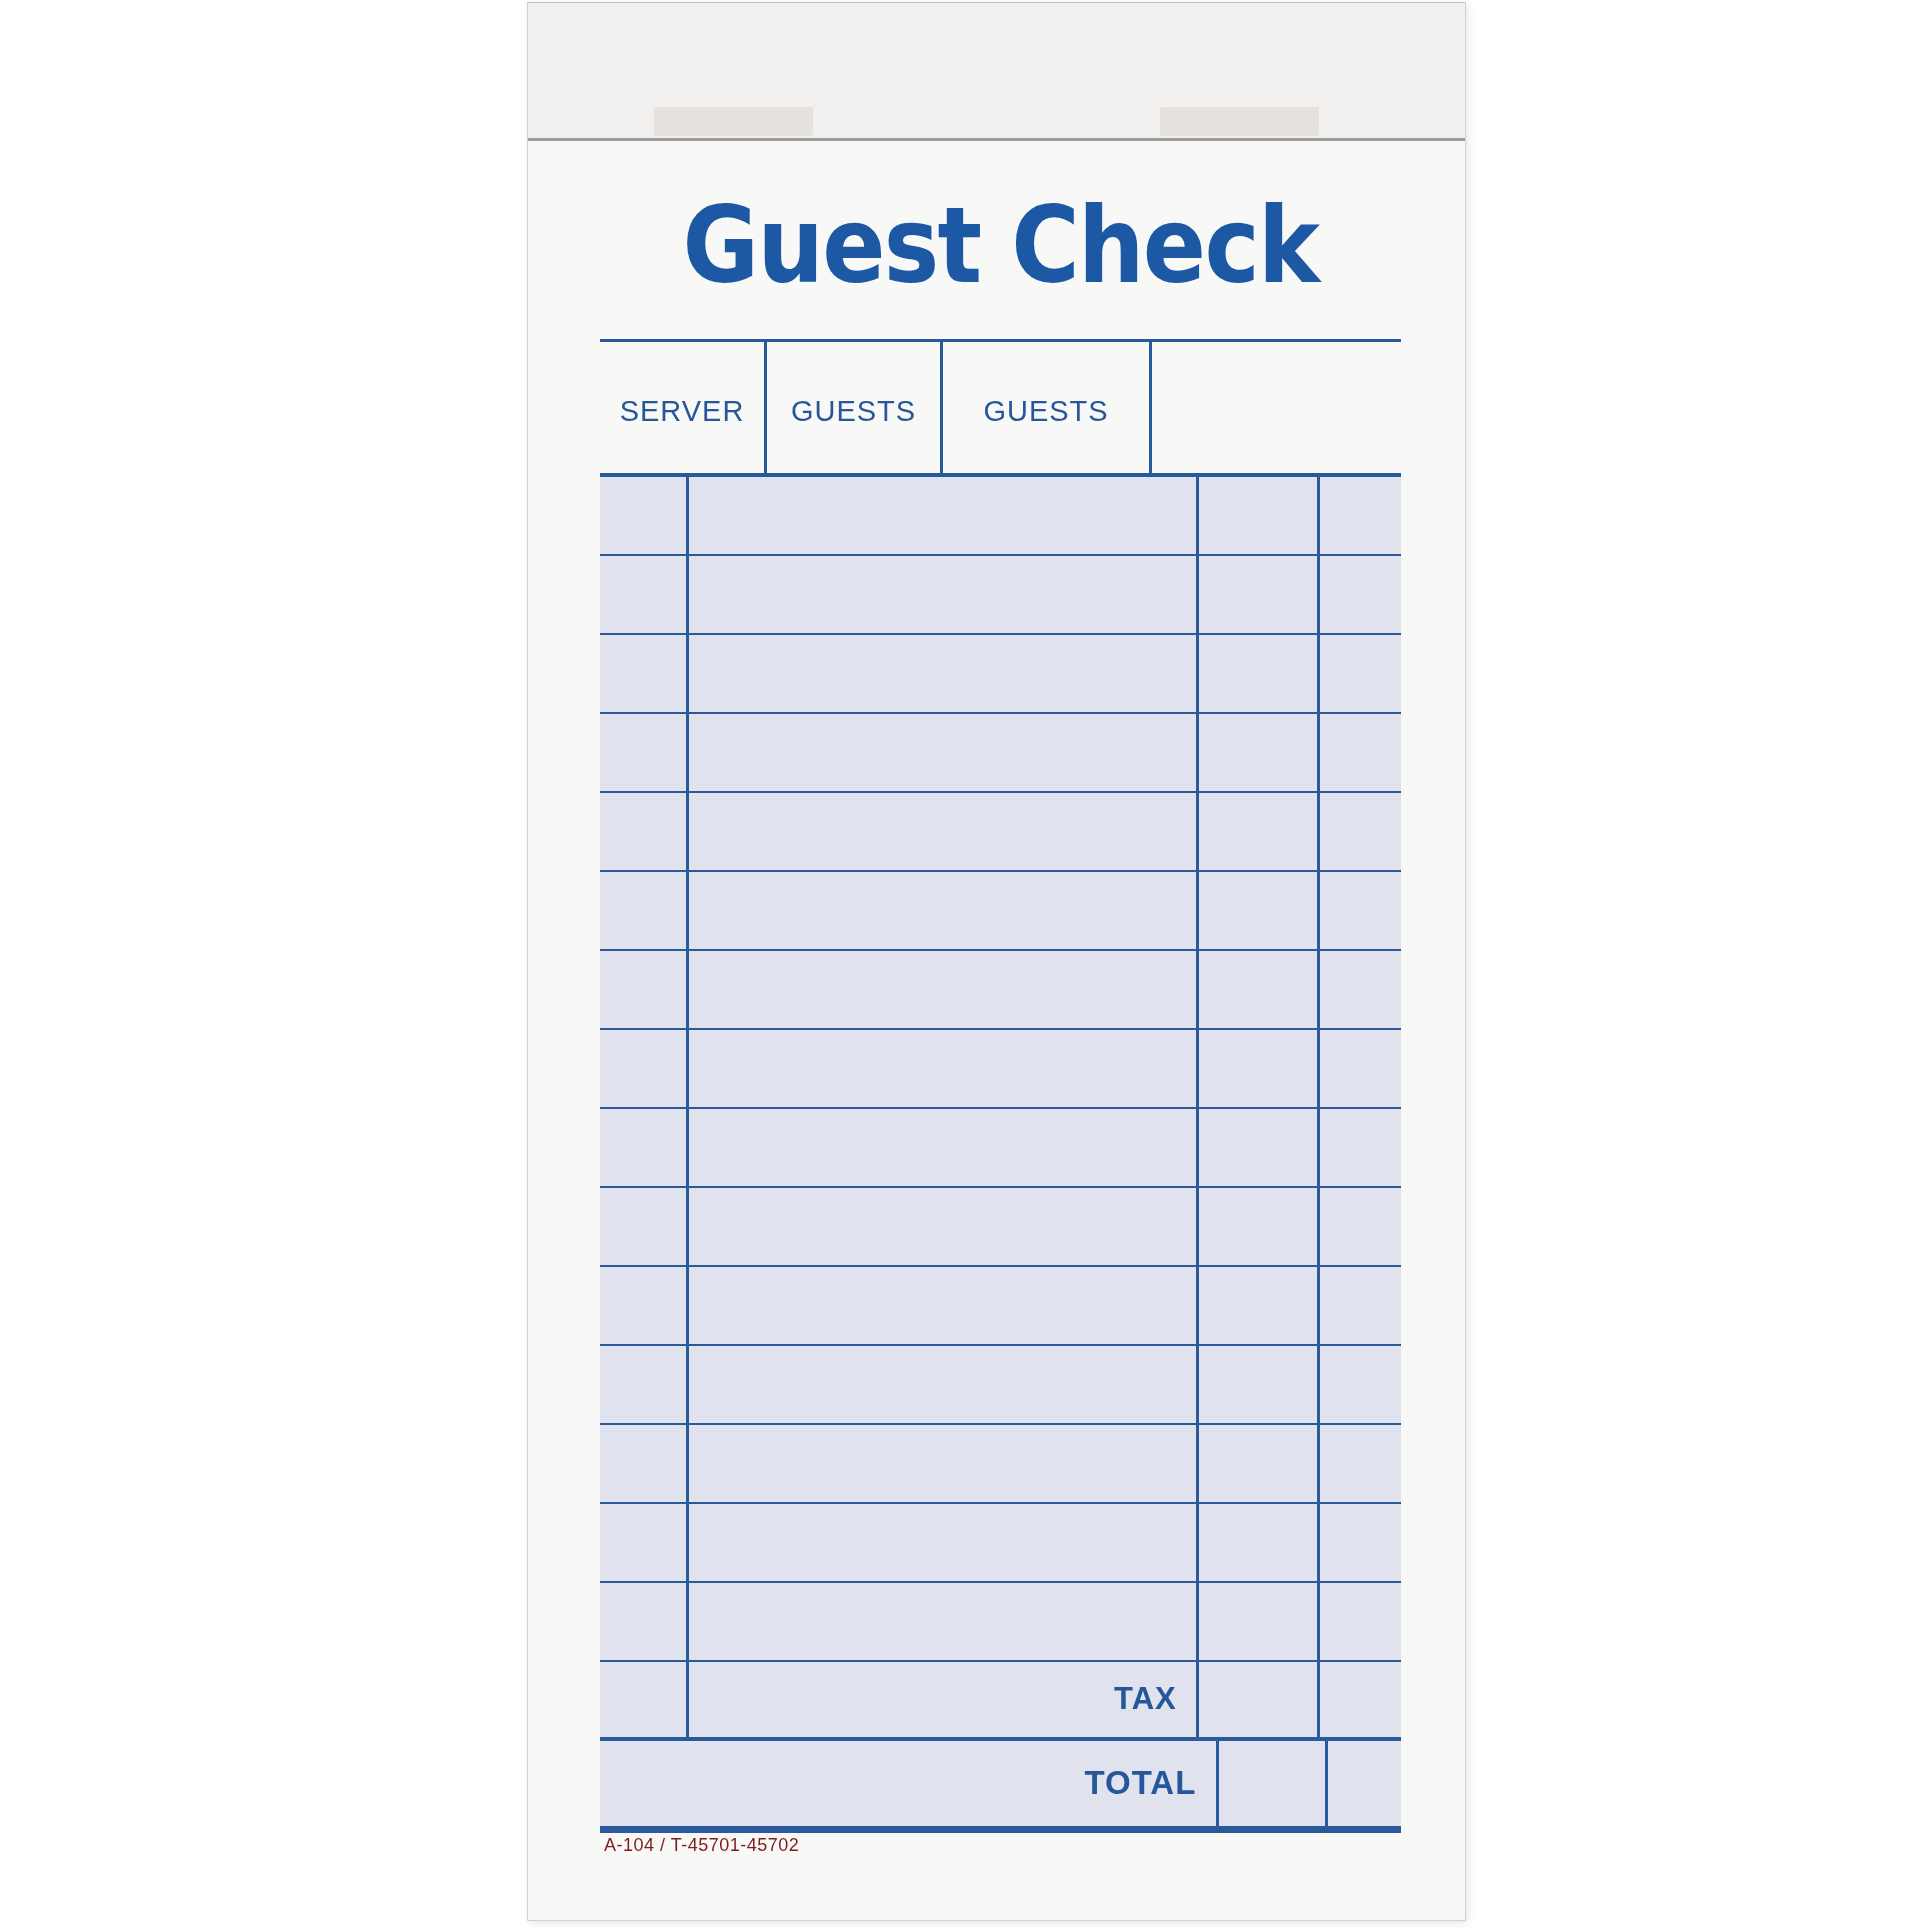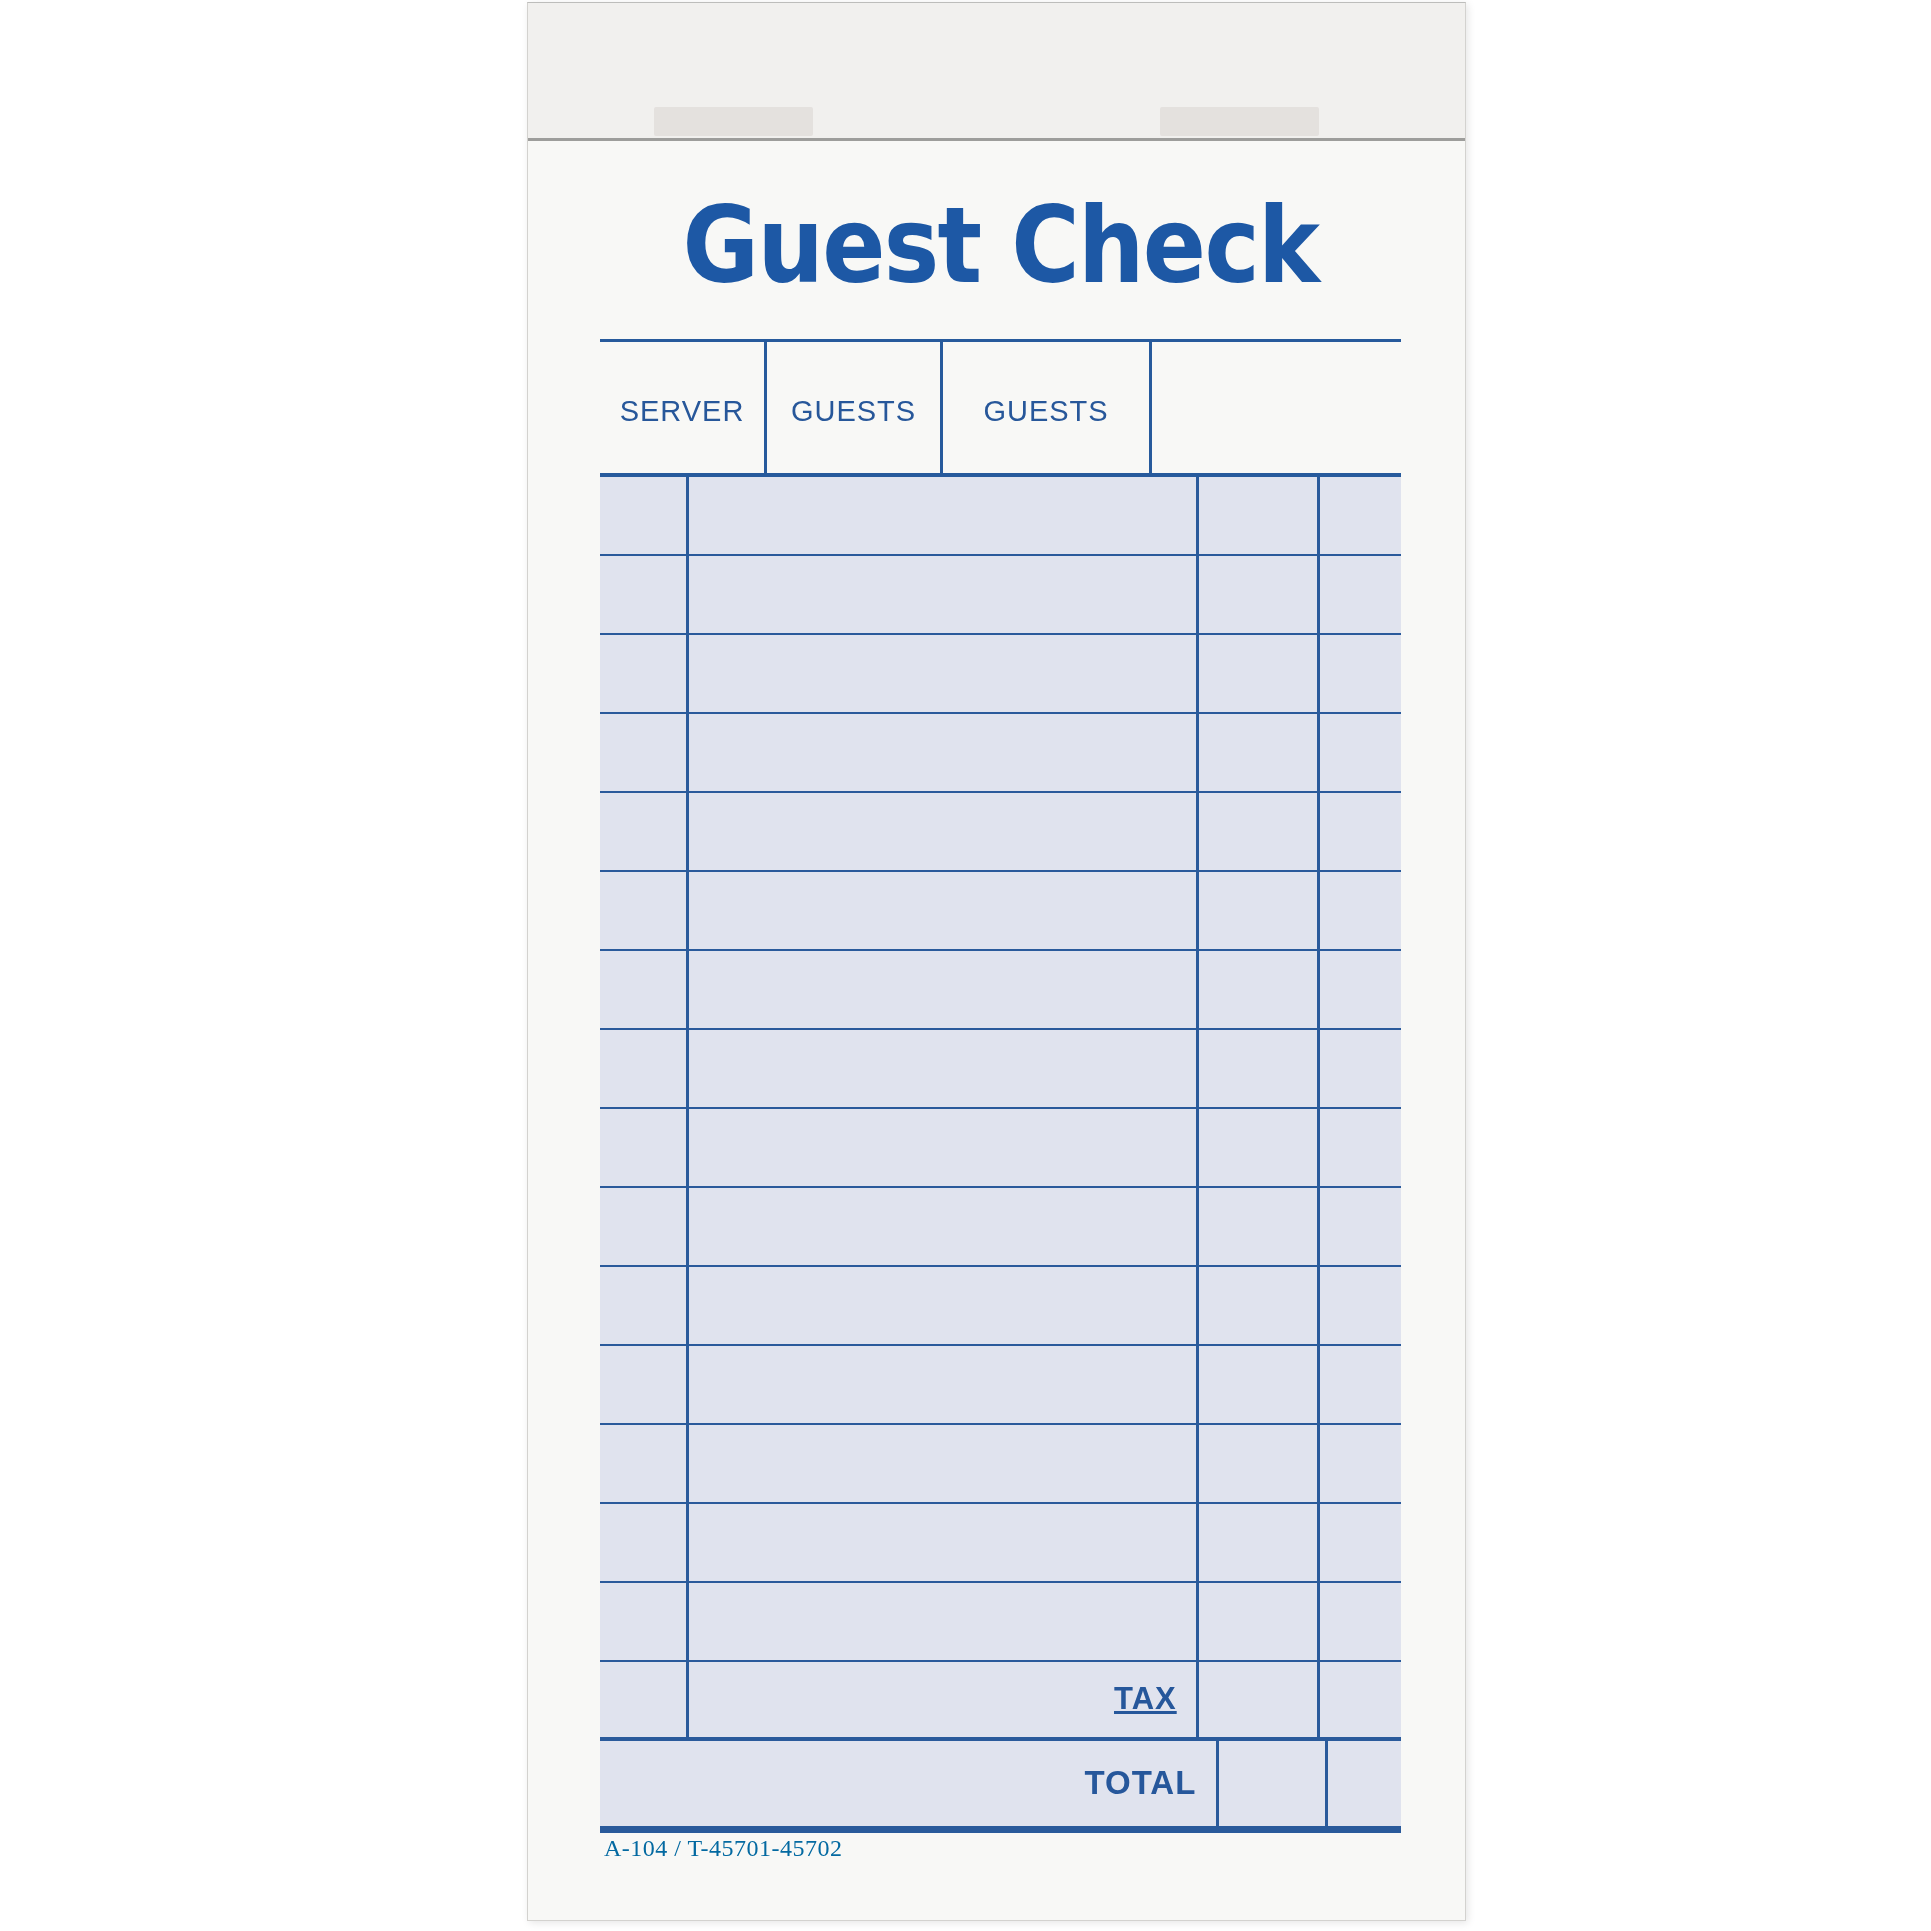--- a/index.html
+++ b/index.html
@@ -35,34 +35,34 @@
   .h-cell.c4{width:266px;border-right:none;}
   .check-number{position:absolute;right:1.9px;bottom:-15.4px;margin:0;
                 font-size:116px;font-weight:bold;color:#ce2127;line-height:1;
                 transform:scaleX(0.68);transform-origin:100% 100%;
                 letter-spacing:0px;white-space:nowrap;}
   
   .grid{position:absolute;left:72px;top:474px;width:801px;}
   .g-row{display:flex;height:79px;background:#e0e3ee;border-bottom:2.9px solid #2a5a9b;}
   .g-cell{height:100%;border-right:3.9px solid #2a5a9b;}
   .cell-qty{width:89px;}
-  .cell-desc{flex:1;text-decoration:underline;}
+  .cell-desc{flex:1;}
   .cell-d1{width:121px;}
   .cell-d2{width:81px;border-right:none;}
   
   .g-row.tax{height:79px;border-bottom:4.8px solid #2a5a9b;}
   .g-row.total{height:92px;border-bottom:7.7px solid #2a5a9b;}
   .cell-merged{width:684px;}
   .amount-label{display:flex;align-items:center;justify-content:flex-end;
                 padding-right:19.3px;color:#26579b;font-weight:bold;}
   .tax .amount-label{font-size:31px;letter-spacing:1px;}
   .total .amount-label{font-size:33px;letter-spacing:1px;}
   
-  .footer-code{position:absolute;left:76px;top:1832px;color:#0369a1;
-               font-size:24px;letter-spacing:0.5px;font-family:Liberation Serif, serif;}
+  .footer-code{position:absolute;left:76px;top:1832px;color:#7f1d1d;
+               font-size:18px;letter-spacing:0.5px;}
 </style>
 </head>
 <body>
 
 <div class="canvas">
   <div class="pad">
 
     <div class="binding">
       <div class="staple s1"></div>
       <div class="staple s2"></div>

